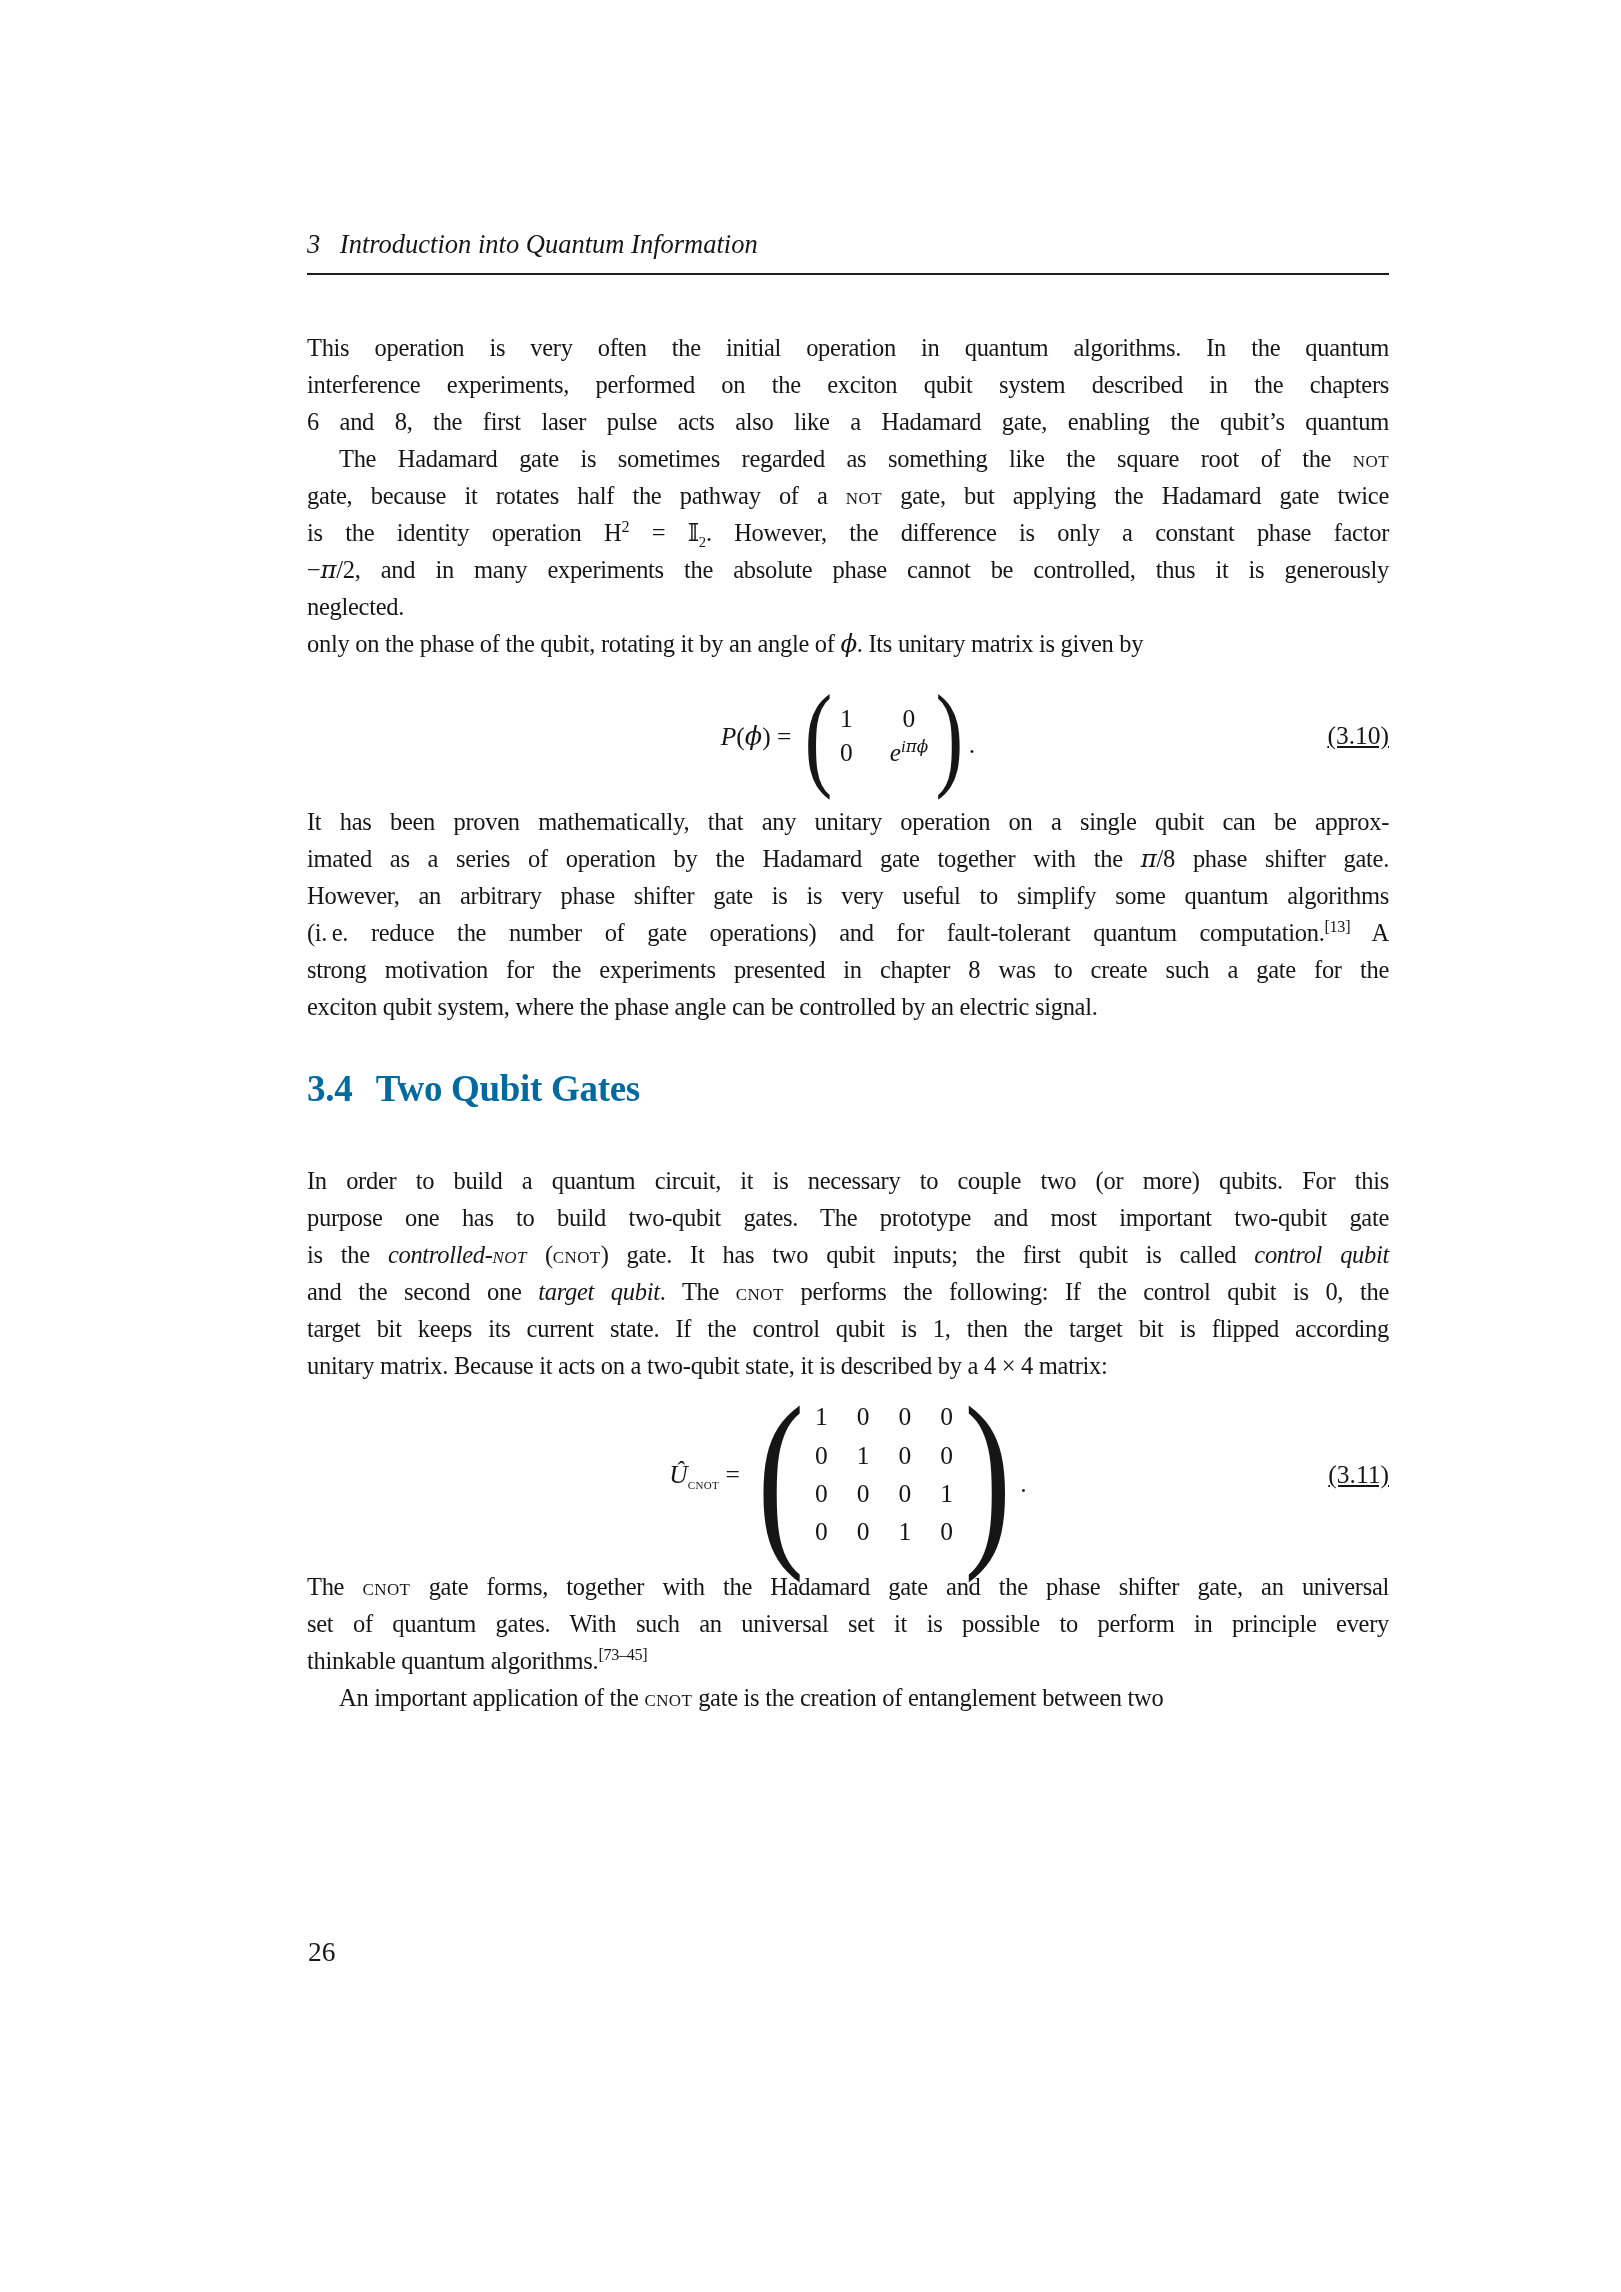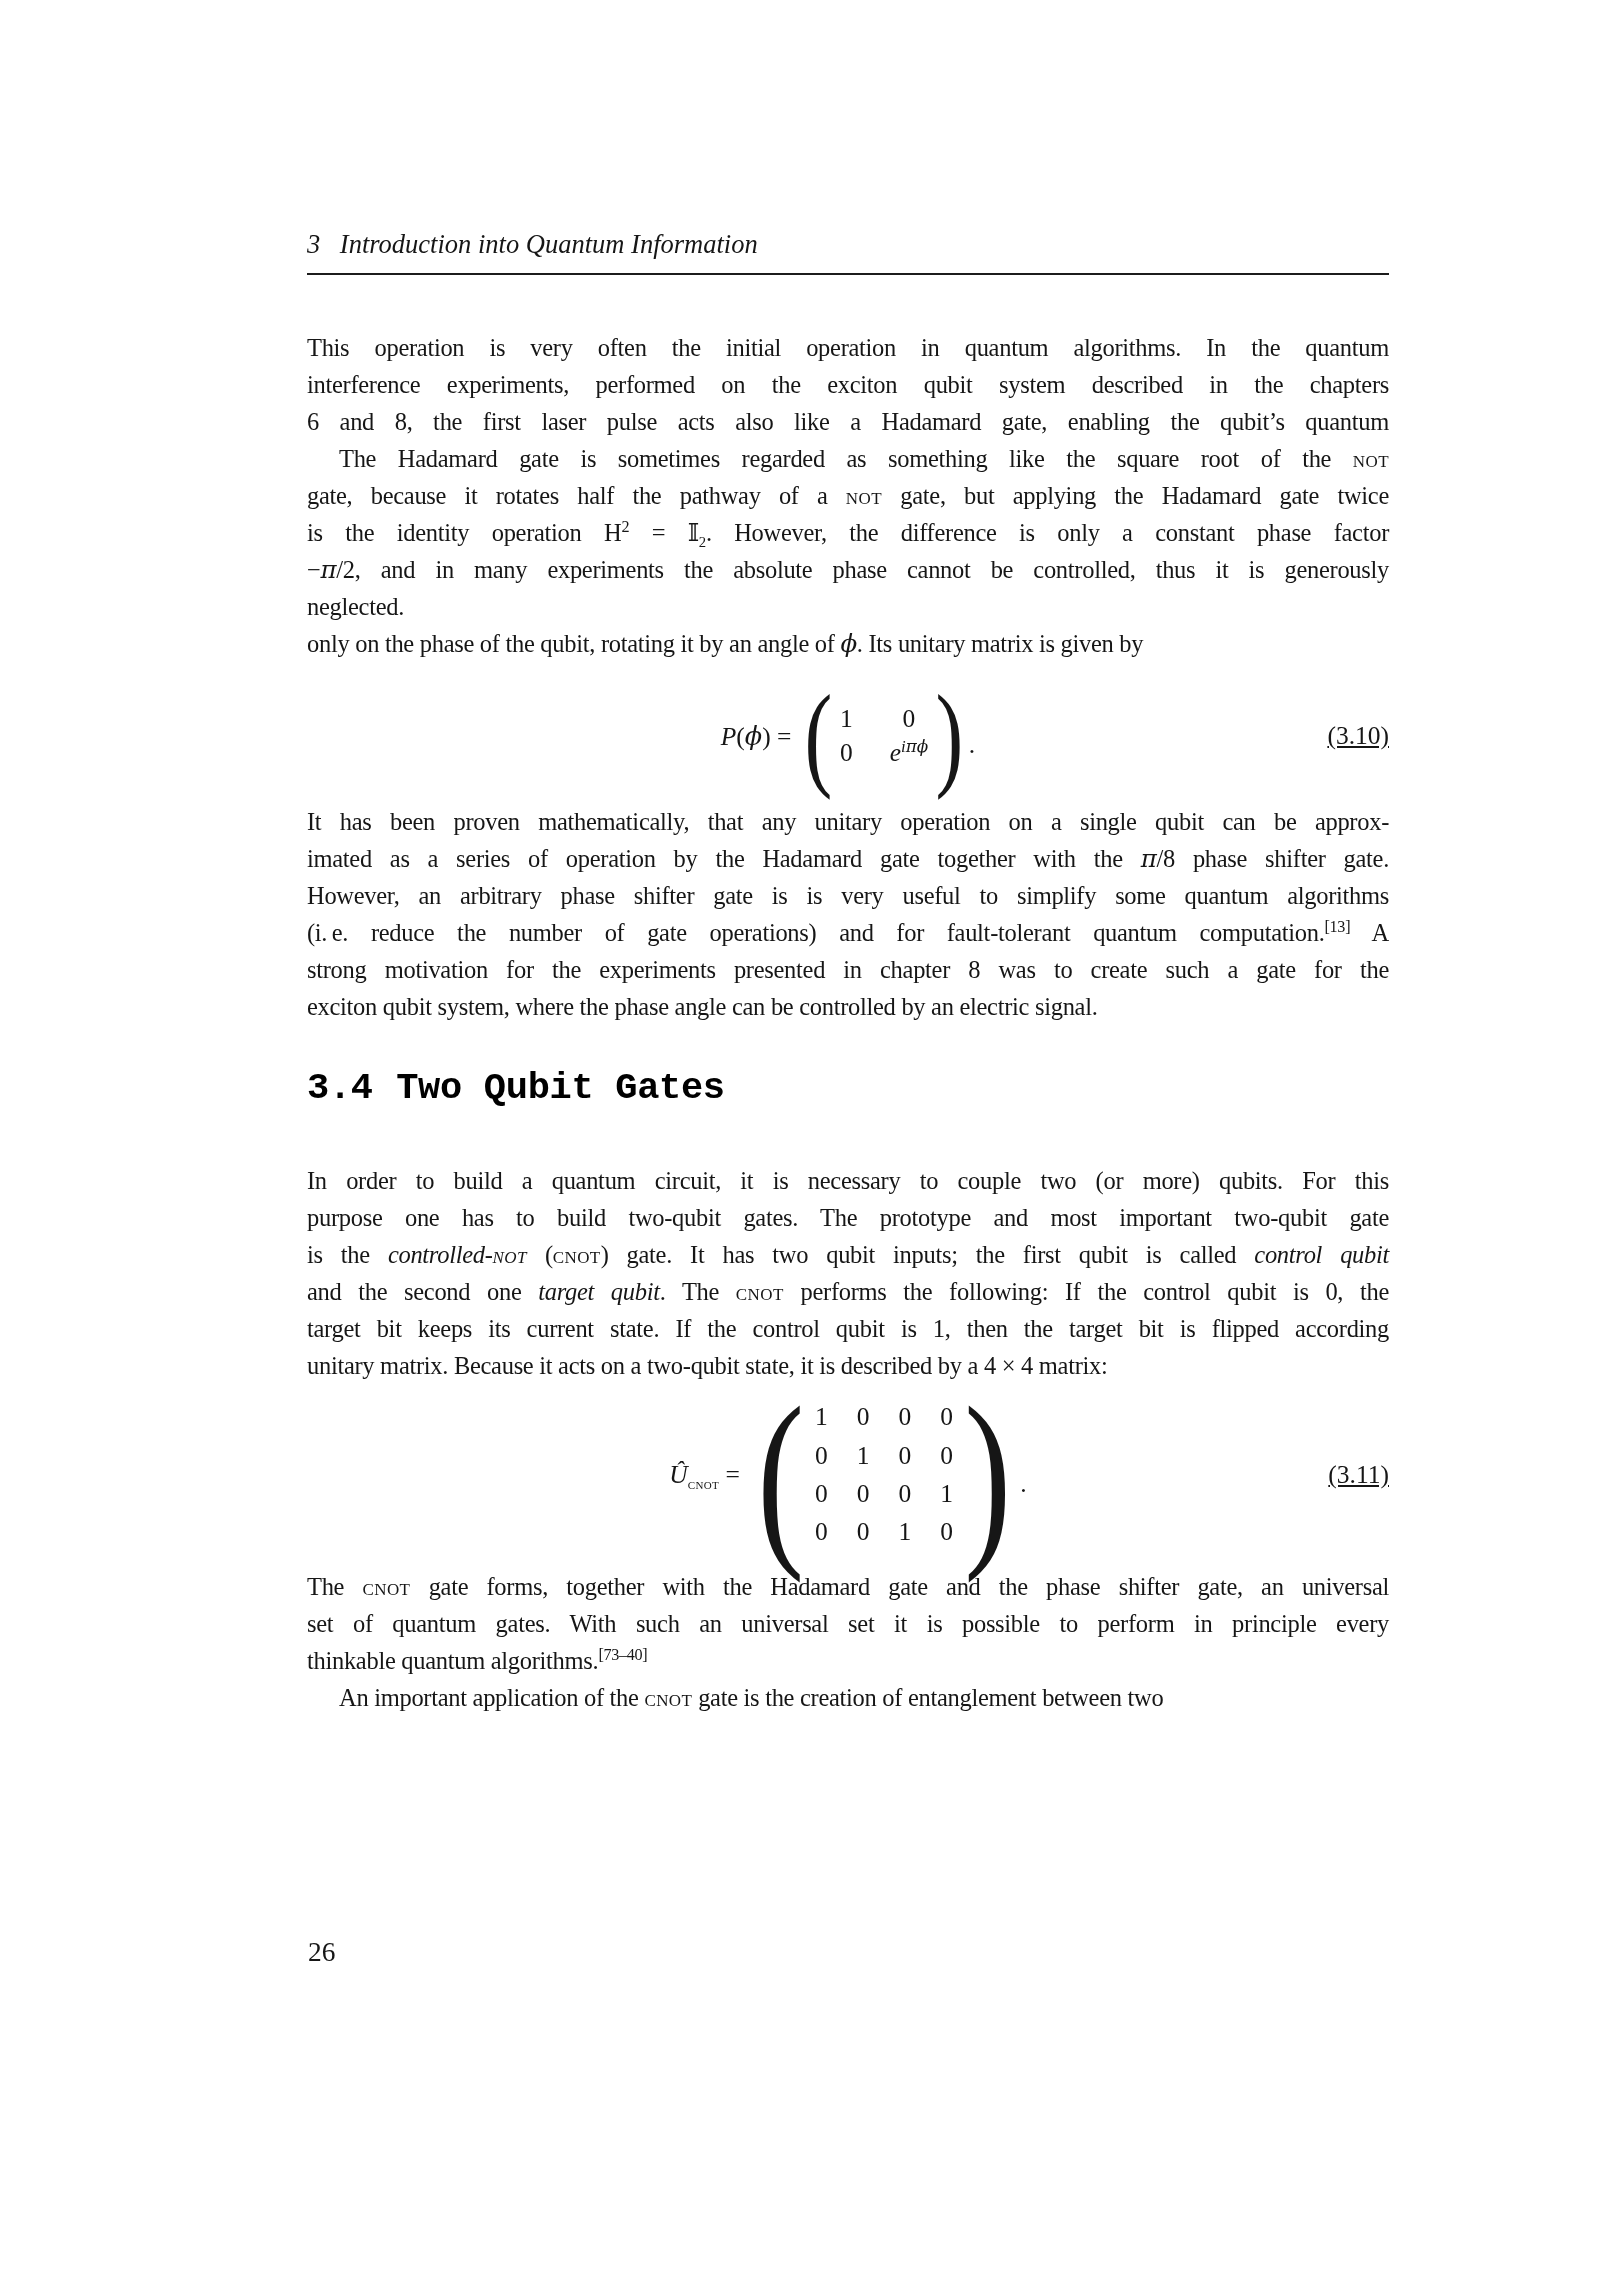--- a/index.html
+++ b/index.html
@@ -46,25 +46,25 @@
   }
   .line.last { text-align-last: left; }
   .line.indent { text-indent: 32px; }
   .sc { font-variant: small-caps; letter-spacing: 0.4px; }
   sup { font-size: 66%; line-height: 0; }
   sub { font-size: 60%; line-height: 0; }
   .gk { font-family: "DejaVu Serif", serif; font-style: italic; }
 
   
   .section-heading {
-    font-family: Liberation Mono, monospace;
+    font-family: Liberation Serif, serif;
     font-weight: bold;
     font-size: 37px;
     line-height: 45px;
-    color: #000000;
+    color: #0369a1;
     margin: 41px 0 51px 0;
     letter-spacing: -0.3px;
   }
   .sec-num { margin-right: 23.5px; }
 
   
   .equation {
     position: relative;
     display: flex;
     align-items: center;
@@ -200,21 +200,21 @@
           </span>
         <span class="paren">)</span>
       </span>
       <span class="eq-period">.</span>
       <span class="eq-tag">(3.11)</span>
     </div>
 
     <div class="para">
         <div class="line">The <span class="sc">cnot</span> gate forms, together with the Hadamard gate and the phase shifter gate, an universal</div>
         <div class="line">set of quantum gates. With such an universal set it is possible to perform in principle every</div>
-        <div class="line last">thinkable quantum algorithms.<sup>[73–40]</sup></div>
+        <div class="line last">thinkable quantum algorithms.<sup>[73–45]</sup></div>
       </div>
     <div class="para">
         <div class="line last indent">An important application of the <span class="sc">cnot</span> gate is the creation of entanglement between two</div>
       </div>
 
   </div>
 
   <div class="page-number">26</div>
 </div>
 

